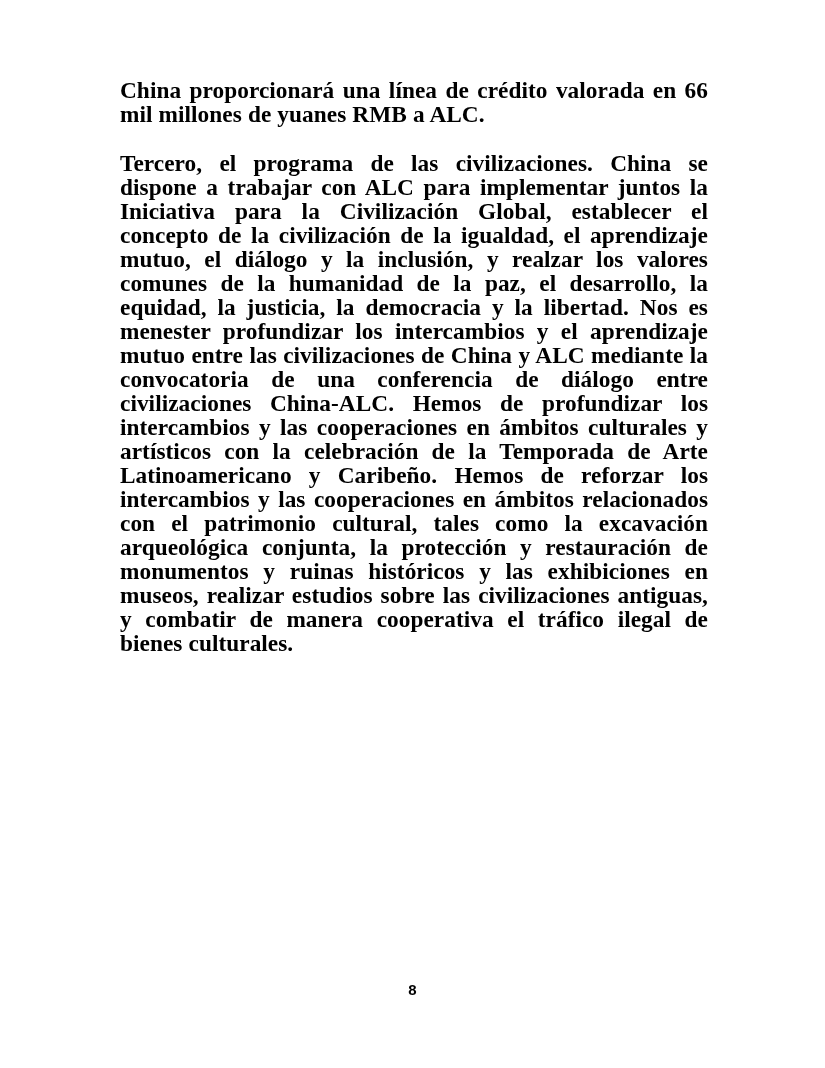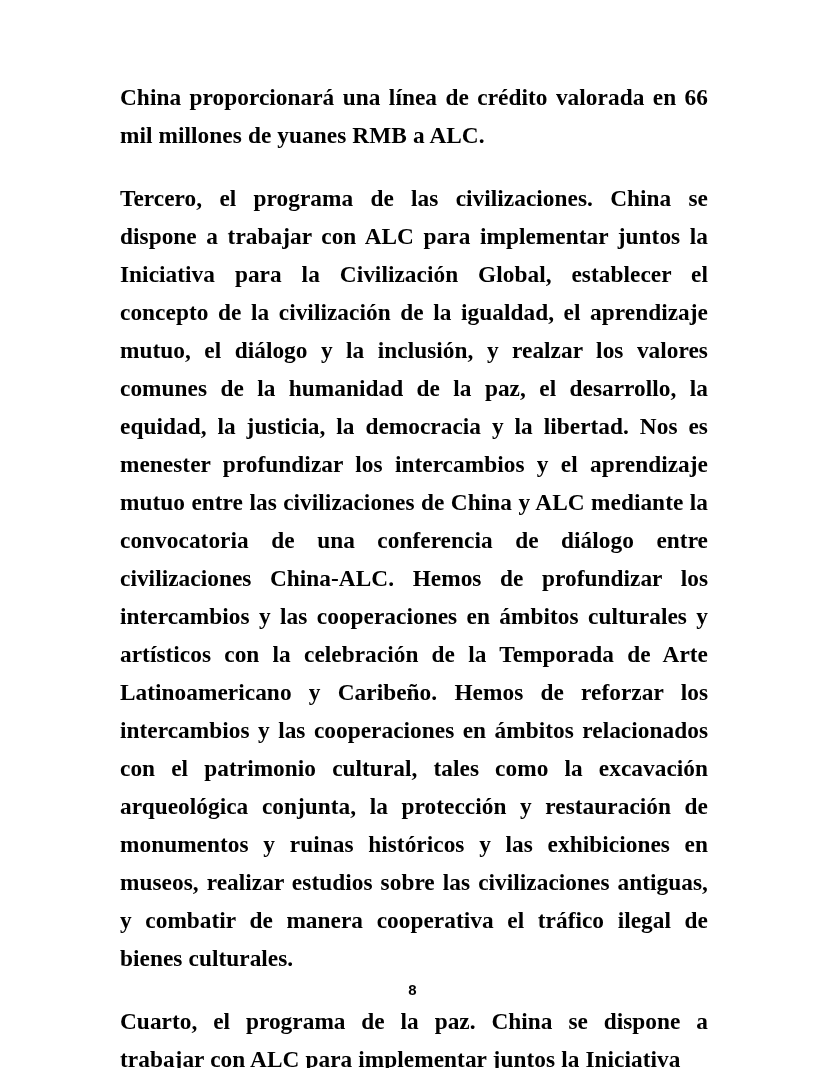--- a/index.html
+++ b/index.html
@@ -30,21 +30,21 @@
     left: 120px;
     top: 78px;
     width: 588px;
   }
 
   .para {
     margin: 0 0 0 0;
     font-family: "Liberation Serif", "DejaVu Serif", serif;
     font-weight: bold;
     font-size: 23.3px;
-    line-height: 38px;
+    line-height: 24px;
     color: #000000;
     text-align: justify;
     text-justify: inter-word;
     letter-spacing: 0.05px;
     word-spacing: 0.2px;
     -webkit-font-smoothing: antialiased;
   }
 
   
   .para + .para {
@@ -70,19 +70,18 @@
 <body>
 
 <div class="page">
 
   <div class="text-column">
 
     <p class="para">China proporcionará una línea de crédito valorada en 66 mil millones de yuanes RMB a ALC.</p>
 
     <p class="para">Tercero, el programa de las civilizaciones. China se dispone a trabajar con ALC para implementar juntos la Iniciativa para la Civilización Global, establecer el concepto de la civilización de la igualdad, el aprendizaje mutuo, el diálogo y la inclusión, y realzar los valores comunes de la humanidad de la paz, el desarrollo, la equidad, la justicia, la democracia y la libertad. Nos es menester profundizar los intercambios y el aprendizaje mutuo entre las civilizaciones de China y ALC mediante la convocatoria de una conferencia de diálogo entre civilizaciones China-ALC. Hemos de profundizar los intercambios y las cooperaciones en ámbitos culturales y artísticos con la celebración de la Temporada de Arte Latinoamericano y Caribeño. Hemos de reforzar los intercambios y las cooperaciones en ámbitos relacionados con el patrimonio cultural, tales como la excavación arqueológica conjunta, la protección y restauración de monumentos y ruinas históricos y las exhibiciones en museos, realizar estudios sobre las civilizaciones antiguas, y combatir de manera cooperativa el tráfico ilegal de bienes culturales.</p>
 
-    <p class="para">Cuarto, el programa de la paz. China se dispone a trabajar con ALC para implementar juntos la Iniciativa</p>
 
   </div>
 
   <div class="page-number">8</div>
 
 </div>
 
 </body></html>

